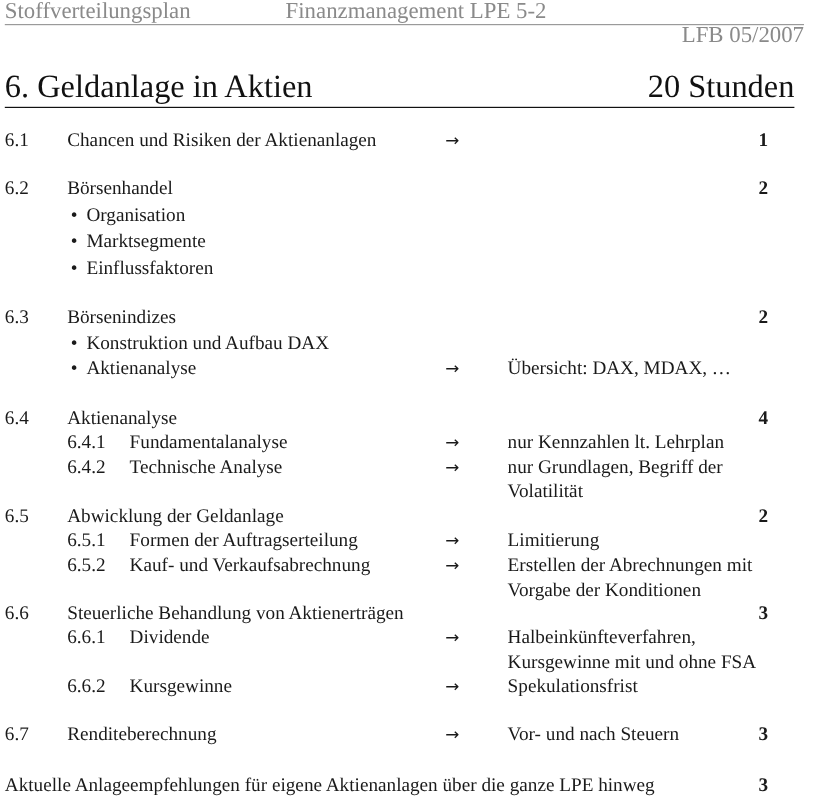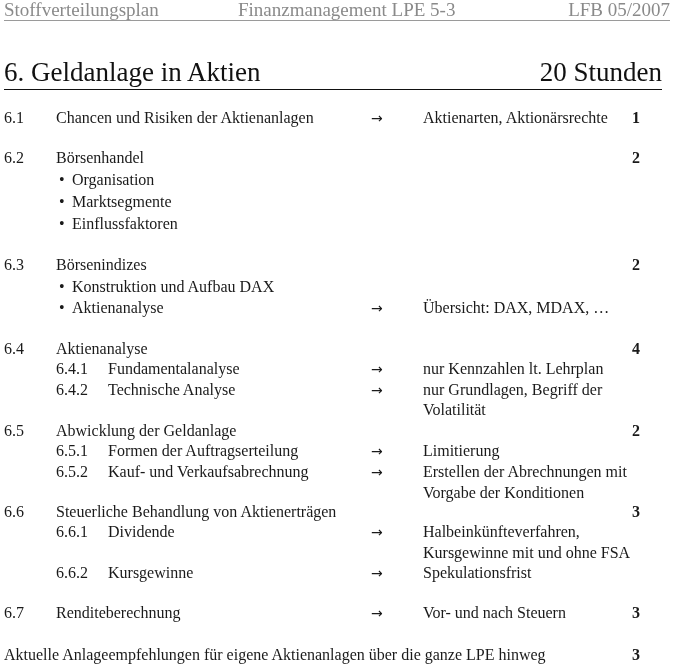--- a/index.html
+++ b/index.html
@@ -9,21 +9,21 @@
     color: #111111;
   }
   .header {
     position: absolute; left: 4px; top: 0; width: 666px; height: 20px;
     border-bottom: 1px solid #9a9a9a;
     color: #8a8a8a; font-size: 19px; line-height: 20px;
   }
   .header span { position: absolute; top: 0; white-space: nowrap; }
   .h-left { left: 0; }
   .h-mid { left: 234px; }
-  .h-right { right: 0; }
+  .h-right { right: 0; margin-top: 20px; }
 
   .title-row {
     position: absolute; left: 4px; top: 56px; width: 658px; height: 33px;
     border-bottom: 1.5px solid #111;
     font-size: 27px; line-height: 33px; color: #111;
   }
   .title-row .t-left { position: absolute; left: 0; top: 0; white-space: nowrap; }
   .title-row .t-right { position: absolute; right: 0; top: 0; white-space: nowrap; }
 
   .line {
@@ -40,34 +40,33 @@
   .arrow { left: 371px; font-family: "DejaVu Sans", sans-serif; font-size: 14px; }
   .note { left: 423px; }
   .hours { left: 632px; font-weight: bold; }
   .footer-text { left: 4px; }
 </style>
 </head>
 <body>
 
 <div class="header">
   <span class="h-left">Stoffverteilungsplan</span>
-  <span class="h-mid">Finanzmanagement LPE 5-3</span>
+  <span class="h-mid">Finanzmanagement LPE 5-2</span>
   <span class="h-right">LFB 05/2007</span>
 </div>
 
 <div class="title-row">
   <span class="t-left">6. Geldanlage in Aktien</span>
   <span class="t-right">20 Stunden</span>
 </div>
 
 <div class="line" style="top:108px">
   <span class="num">6.1</span>
   <span class="topic">Chancen und Risiken der Aktienanlagen</span>
   <span class="arrow">→</span>
-  <span class="note">Aktienarten, Aktionärsrechte</span>
   <span class="hours">1</span>
 </div>
 
 <div class="line" style="top:148px">
   <span class="num">6.2</span>
   <span class="topic">Börsenhandel</span>
   <span class="hours">2</span>
 </div>
 <div class="line" style="top:170px">
   <span class="bullet">•</span>

